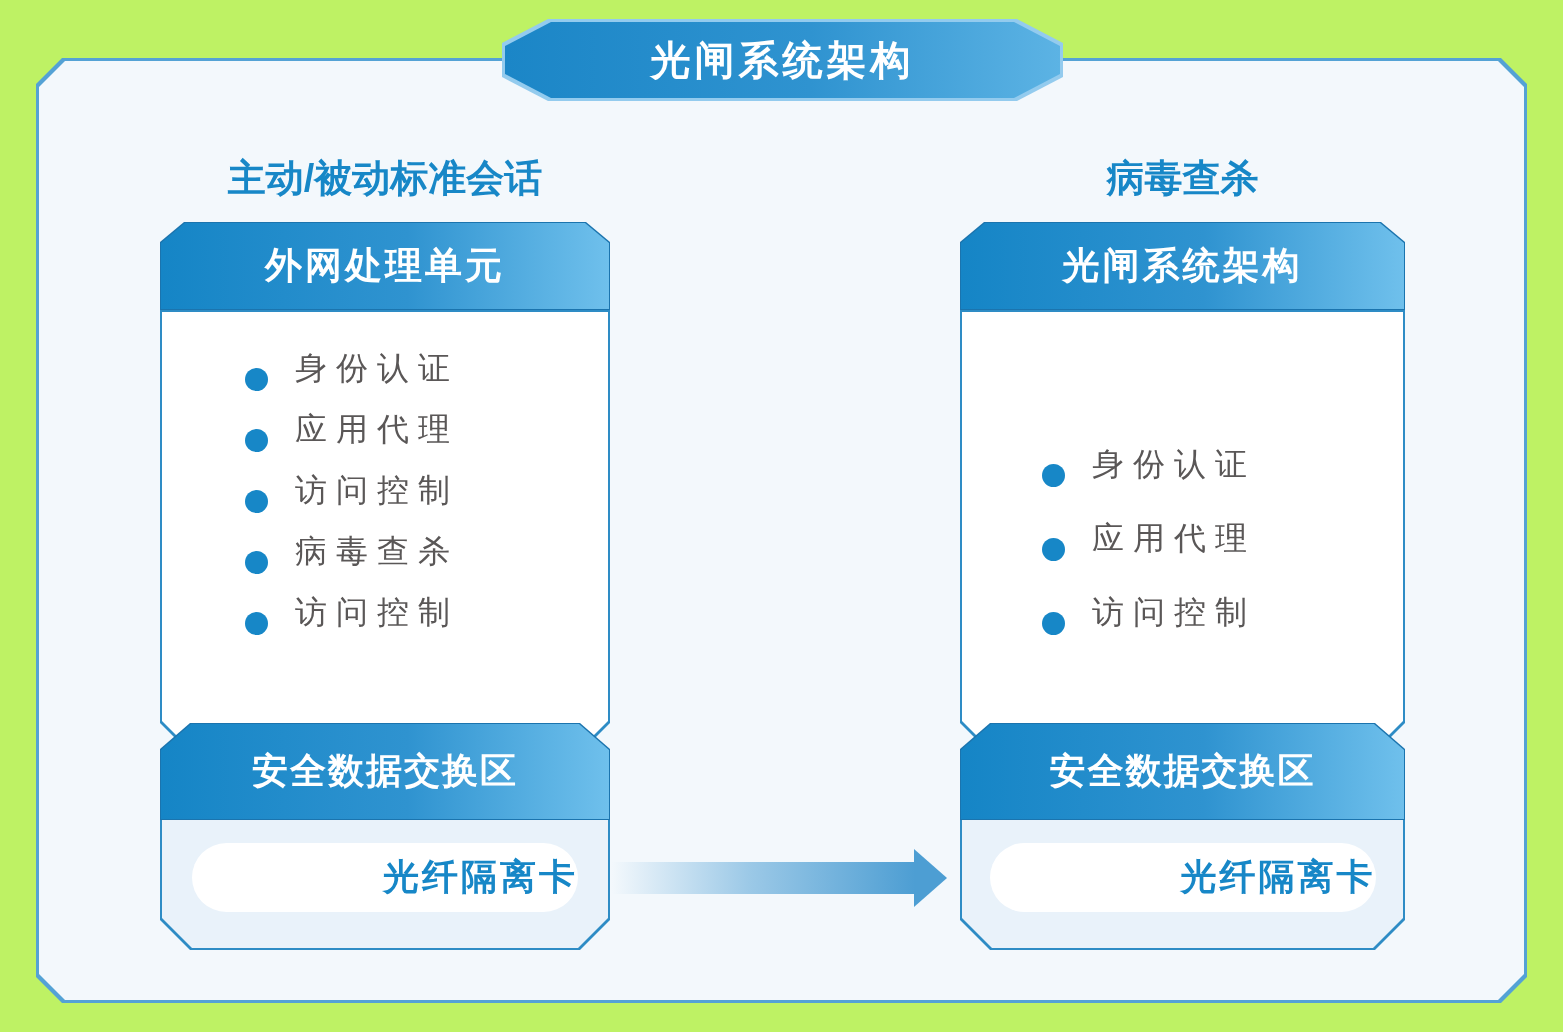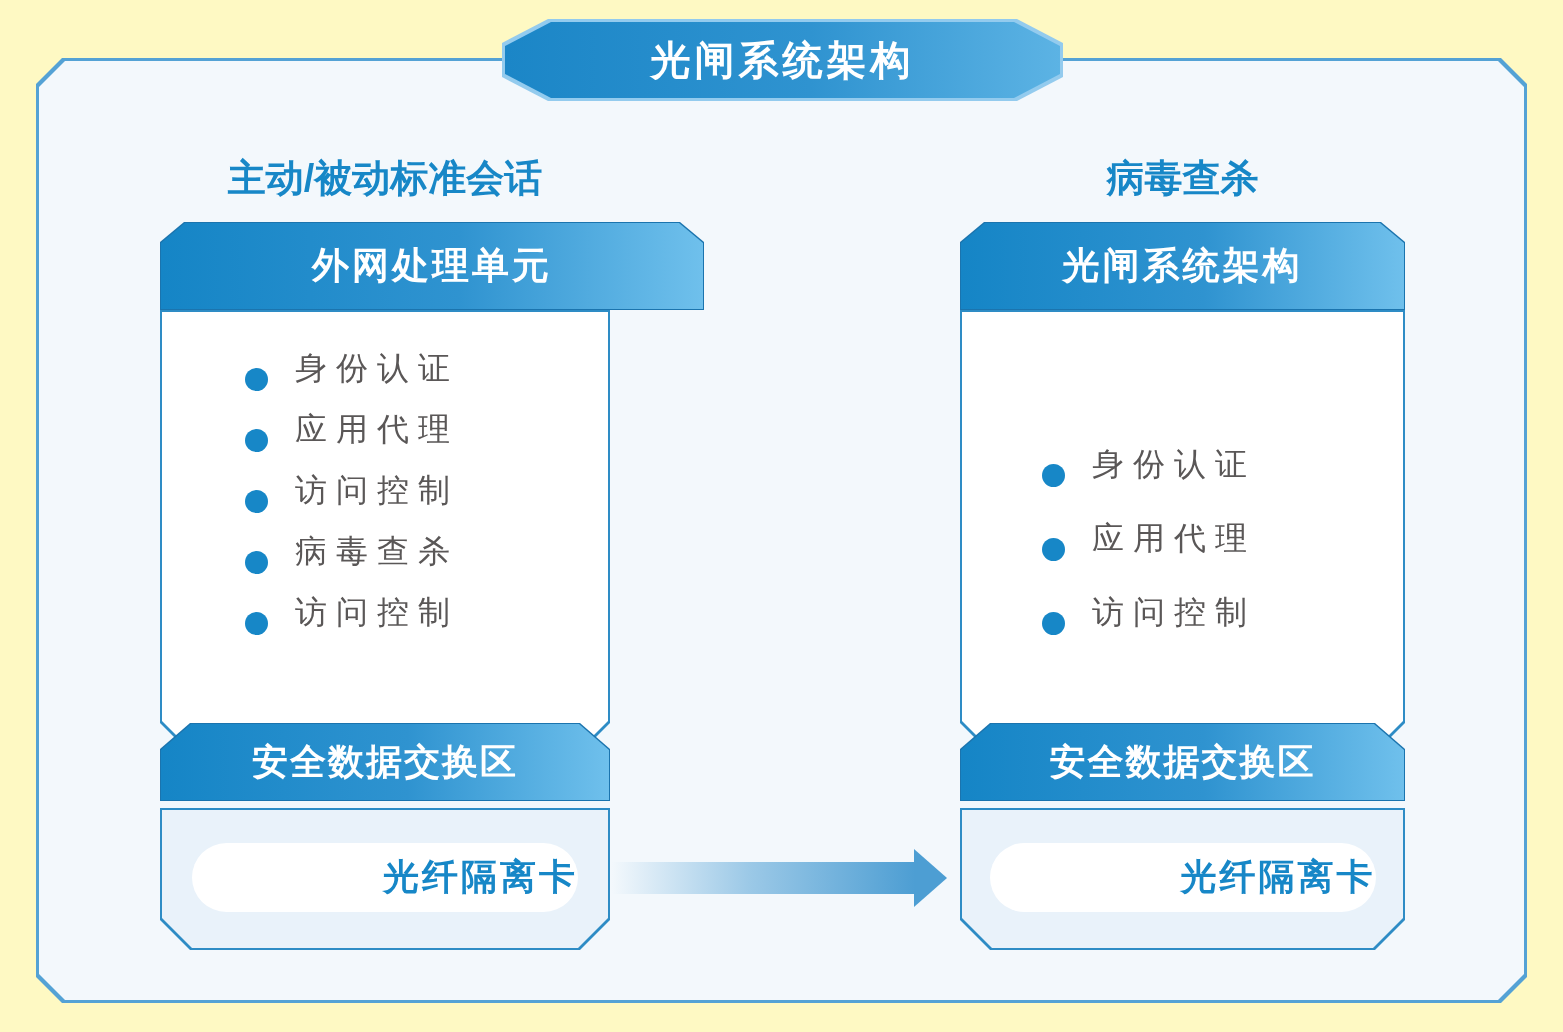--- a/index.html
+++ b/index.html
@@ -1,17 +1,17 @@
 <!DOCTYPE html>
 <html><head>
 <meta charset="utf-8">
 <style>
   html,body { margin:0; padding:0; background:#ffffff; }
   body { font-family: "Liberation Sans", "DejaVu Sans", sans-serif; }
-  .stage { position:relative; width:1563px; height:1032px; background:#fef9c3; overflow:hidden; }
+  .stage { position:relative; width:1563px; height:1032px; background:#bef264; overflow:hidden; }
 
   
   .shape { position:absolute; }
   .shape .fill { position:absolute; }
 
   
   .clip-frame { clip-path: polygon(26px 0, calc(100% - 26px) 0, 100% 26px,
       100% calc(100% - 26px), calc(100% - 26px) 100%, 26px 100%,
       0 calc(100% - 26px), 0 26px); }
   .outer-frame { left:36px; top:58px; width:1491px; height:945px; background:#54a2d5; }
@@ -36,21 +36,21 @@
 
   
   .clip-body { clip-path: polygon(0 0, 100% 0, 100% calc(100% - 22px),
       calc(100% - 22px) 100%, 22px 100%, 0 calc(100% - 22px)); }
   .panel-body { background:#2e8cc5; z-index:1; }
   .panel-body .fill { inset:2px; background:#ffffff; }
 
   
   .clip-exchange { clip-path: polygon(30px 0, calc(100% - 30px) 0, 100% 26px,
       100% 100%, 0 100%, 0 26px); }
-  .exchange-header { height:78px; background:#1b74ae; z-index:3; }
+  .exchange-header { height:97px; background:#1b74ae; z-index:3; }
   .exchange-header .fill { inset:1px; background:linear-gradient(90deg,#1585c6 0%,#2f93d0 55%,#6fc0ec 100%);
       display:flex; align-items:center; justify-content:center; }
   .exchange-header .label { color:#ffffff; font-size:36px; font-weight:bold; letter-spacing:2px; }
 
   
   .clip-bottom { clip-path: polygon(0 0, 100% 0, 100% calc(100% - 30px),
       calc(100% - 30px) 100%, 30px 100%, 0 calc(100% - 30px)); }
   .exchange-body { background:#2e8cc5; z-index:2; }
   .exchange-body .fill { inset:2px; background:#e9f2fa; display:flex; align-items:flex-start; justify-content:center; }
 
@@ -90,21 +90,21 @@
 
   <div class="shape title-badge clip-badge">
     <div class="fill clip-badge">
       <span class="label">光闸系统架构</span>
     </div>
   </div>
 
   <div class="session-label" style="left:160px; width:450px;">主动/被动标准会话</div>
   <div class="session-label" style="left:960px; width:445px;">病毒查杀</div>
 
-  <div class="shape unit-header clip-unit-header" style="left:160px; top:222px; width:544px;">
+  <div class="shape unit-header clip-unit-header" style="left:160px; top:222px; width:450px;">
     <div class="fill clip-unit-header">
       <span class="label">外网处理单元</span>
     </div>
   </div>
 
   <div class="shape panel-body clip-body" style="left:160px; top:310px; width:450px; height:435px;">
     <div class="fill clip-body"></div>
   </div>
 
   <ul class="feature-list list-left" style="left:245px; top:330px;">

